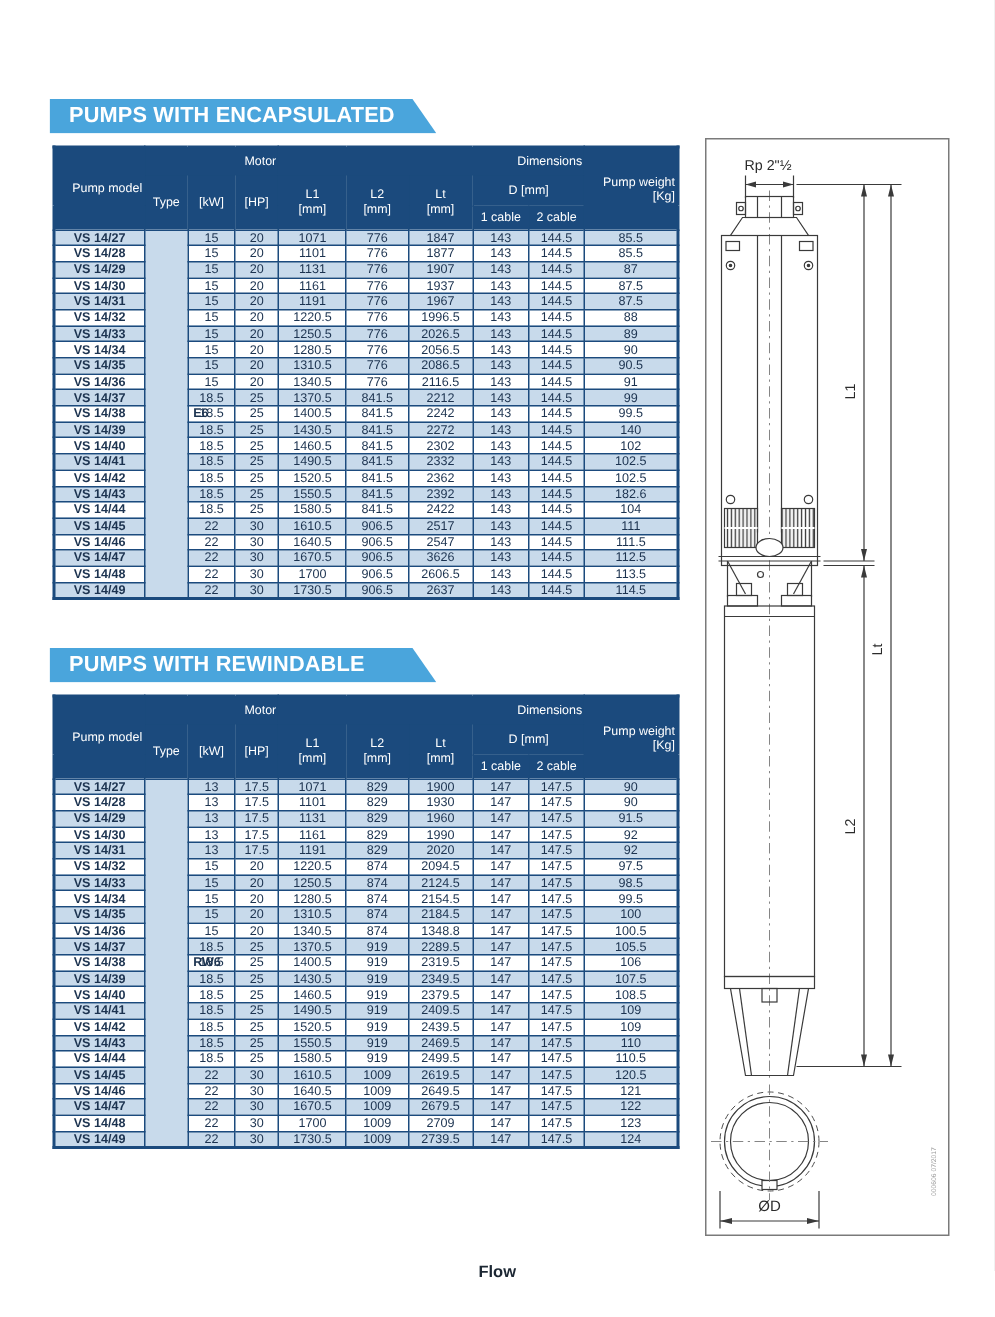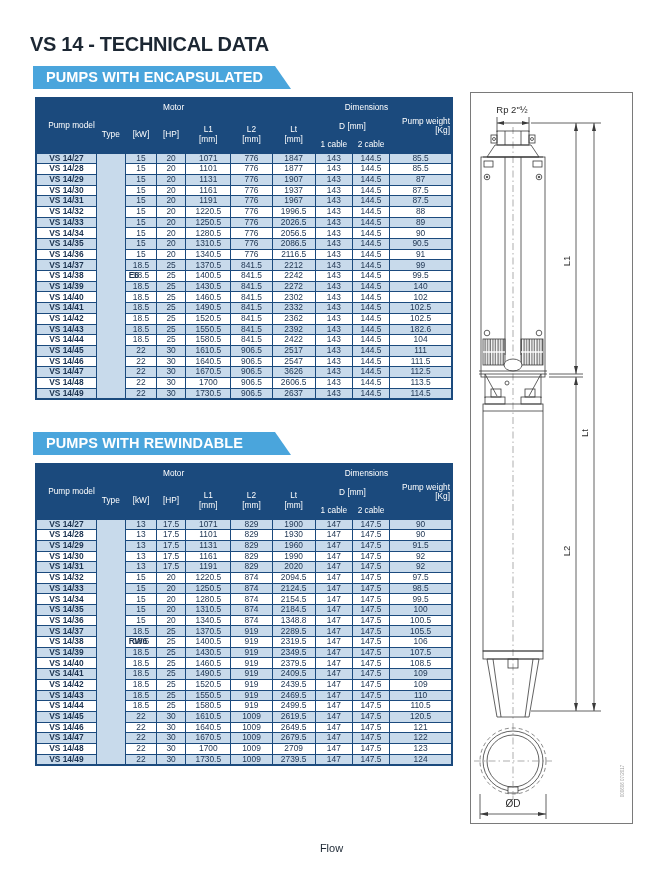--- a/index.html
+++ b/index.html
@@ -40,29 +40,28 @@
   .datatable tbody tr:nth-child(even) td { background:#ffffff; }
   .datatable tbody td.model { font-weight:700;margin-left:41px; }
   .datatable tbody td.type-cell { background:#c8daeb !important; font-weight:600;padding-left:32px; }
   .th2line span { display:block; }
   #drawing-frame {
     position:absolute; left:470px; top:92px; width:163px; height:732px;
     border:1px solid #7a7a7a; background:#ffffff;
   }
   #page-footer {
     position:absolute; left:0; top:842px; width:663px; text-align:center;
-    font-size:11px; font-weight:400; color:#1c2733;
+    font-size:11px; font-weight:700; color:#1c2733;
   }
 </style>
 </head>
 <body>
 
 <div id="page">
 
-  <h1 id="page-title">VS 14 - TECHNICAL DATA</h1>
 
   <div class="banner" id="banner-1">PUMPS WITH ENCAPSULATED MOTOR</div>
 
   <table class="datatable" id="table-1">
     <colgroup>
       <col style="width:60px">
         <col style="width:29px">
         <col style="width:31px">
         <col style="width:29px">
       <col style="width:45px">

